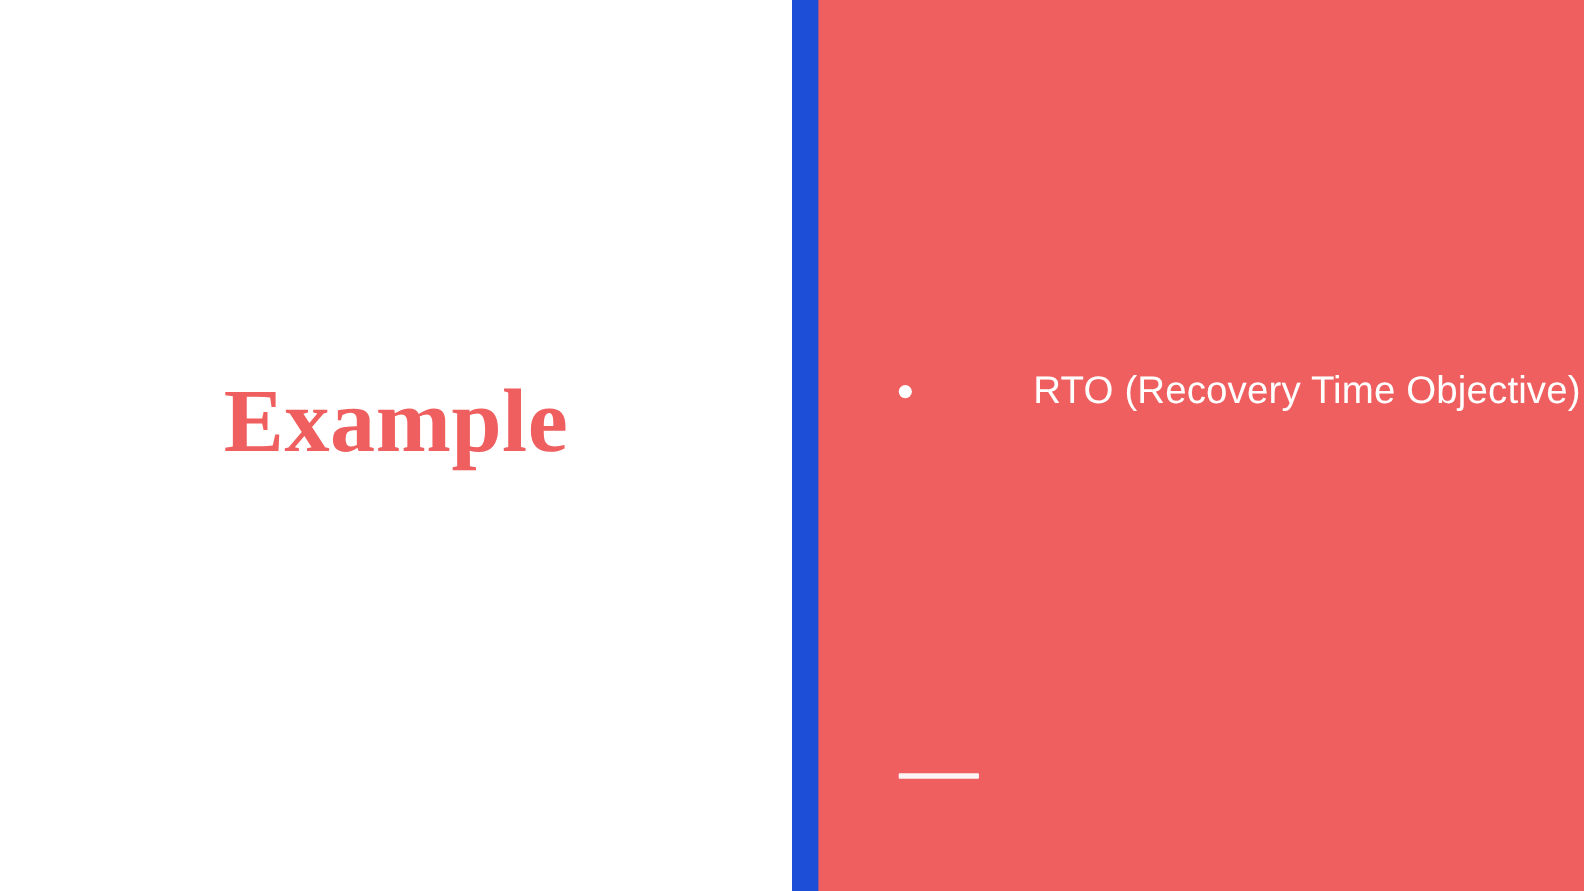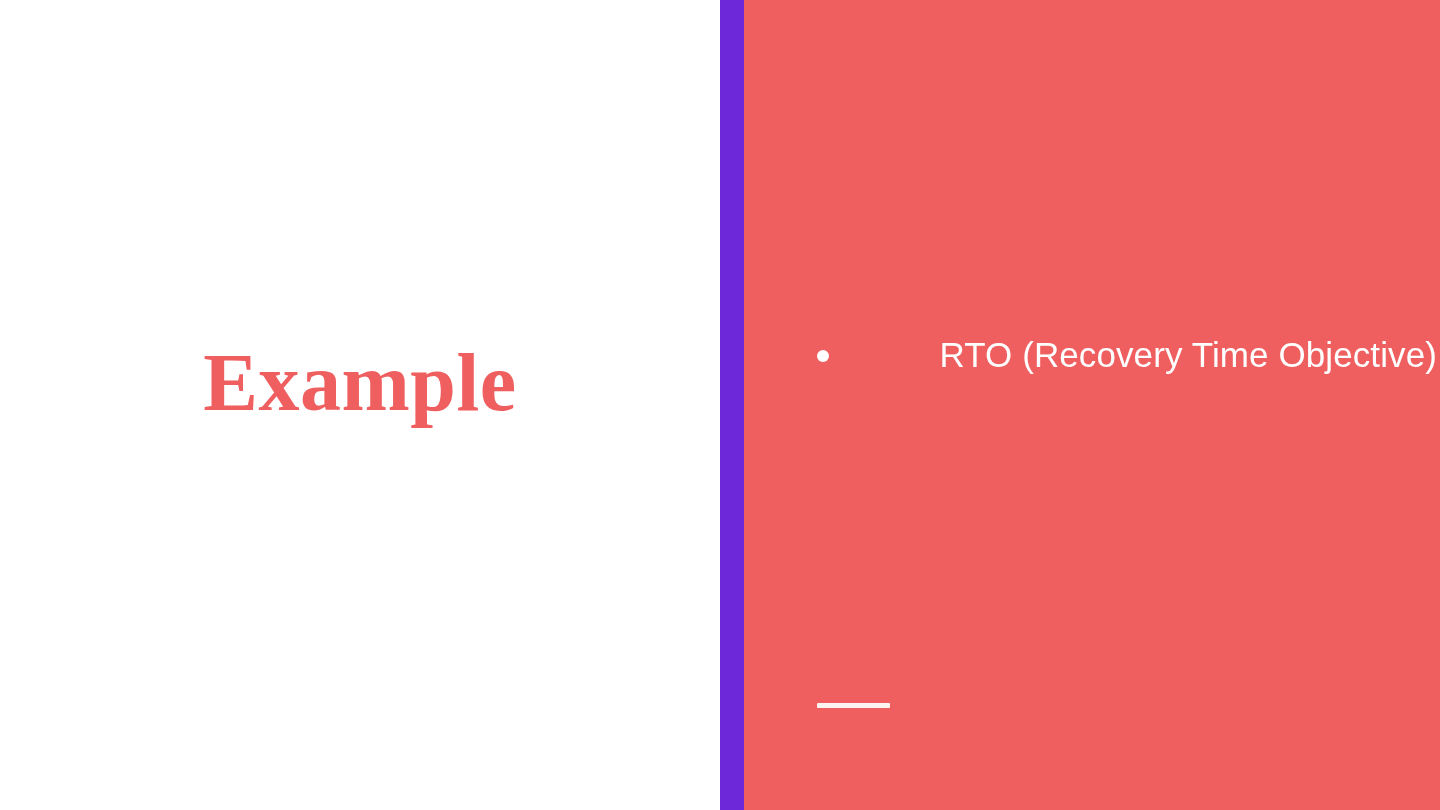--- a/index.html
+++ b/index.html
@@ -9,21 +9,21 @@
     width:1440px;
     height:810px;
     overflow:hidden;
     background:#ffffff;
   }
 
   .slide {
     position:relative;
     width:1196px;
     height:810px;
-    background:#6d28d9;
+    background:#1d4ed8;
     font-family:"Liberation Sans", sans-serif;
     -webkit-font-smoothing:antialiased;
   }
 
   
   .left-panel {
     position:absolute;
     left:0;
     top:0;
     width:720px;

